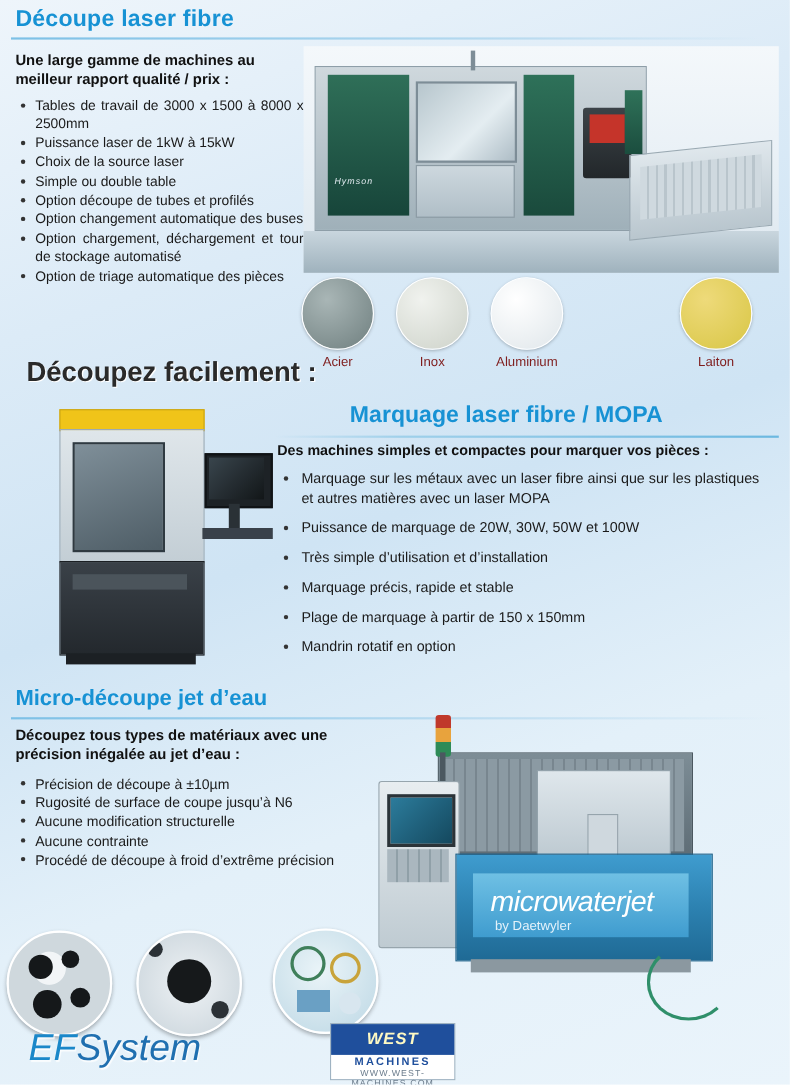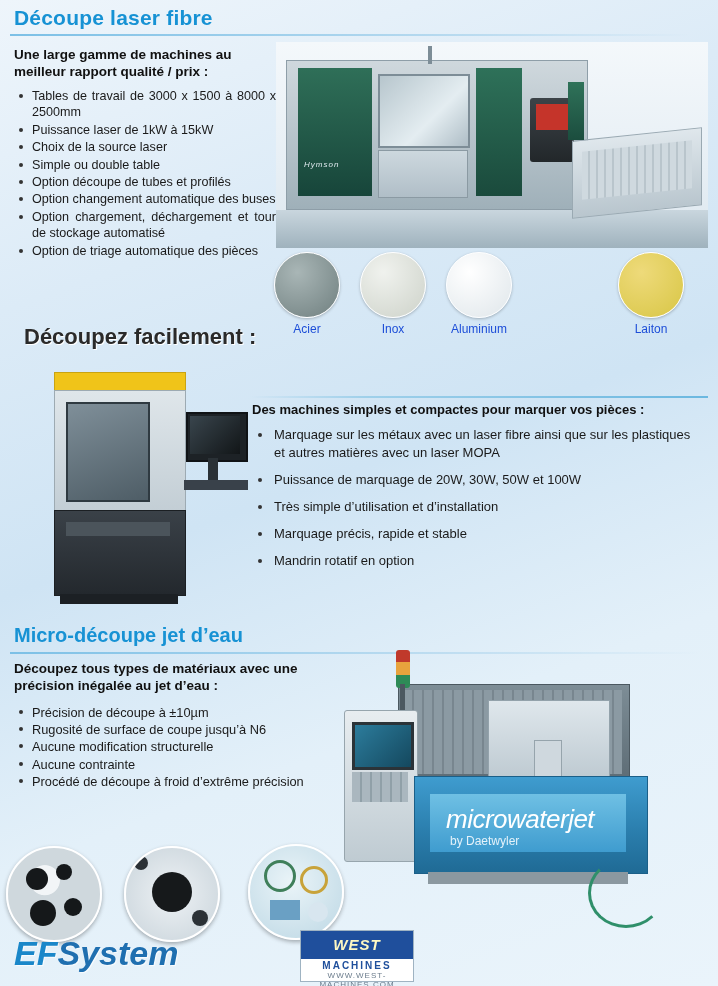--- a/index.html
+++ b/index.html
@@ -152,21 +152,21 @@
     font-size: 8px;
     letter-spacing: 1px;
     font-style: italic;
   }
 
   
   #sec1-sub {
     position: absolute;
     left: 24px;
     top: 324px;
-    font-size: 22px;
+    font-size: 25px;
     font-weight: bold;
     color: #2a2a2a;
     text-shadow: 1px 1px 0 #ffffff;
   }
 
   
   #materials {
     position: absolute;
     left: 272px;
     top: 252px;
@@ -182,21 +182,21 @@
     width: 64px;
     height: 64px;
     border-radius: 50%;
     margin: 0 auto;
     border: 1px solid #ffffff;
     box-shadow: 0 1px 3px rgba(0,0,0,0.25);
   }
   .mat .lbl {
     margin-top: 4px;
     font-size: 12px;
-    color: #1d4ed8;
+    color: #7f1d1d;
   }
 
   
   #sec2-title {
     position: absolute;
     left: 318px;
     top: 366px;
     font-size: 21px;
     font-weight: bold;
     color: #1792d4;
@@ -355,24 +355,24 @@
     overflow: hidden;
   }
   #sample1 { left: 6px; top: 846px; background: radial-gradient(circle at 40% 35%, #f2f5f7 0 18%, #cfd8dd 19% 100%); }
   #sample1 .blk { position: absolute; background: #15181a; border-radius: 50%; }
   #sample2 { left: 124px; top: 846px; background: radial-gradient(circle at 50% 50%, #eef2f5, #c8d3da); }
   #sample3 { left: 248px; top: 844px; background: radial-gradient(circle at 45% 40%, #eaf4f8, #bcd7e4); }
 
   
   #brand-system {
     position: absolute;
-    left: 14px;
+    left: 26px;
     top: 934px;
     font-size: 34px;
-    font-weight: bold;
+    font-weight: normal;
     font-style: italic;
     color: #1f6fb0;
     text-shadow: 1px 1px 1px rgba(255,255,255,0.8);
   }
   #brand-system .grad {
     color: #1a87c9;
   }
   #west-logo {
     position: absolute;
     left: 300px;
@@ -464,28 +464,30 @@
     <div class="mat" style="left:172px; top:0px;">
       <div class="disc" style="background: radial-gradient(circle at 35% 30%, #ffffff, #dfe6ea);"></div>
       <div class="lbl">Aluminium</div>
     </div>
     <div class="mat" style="left:344px; top:0px;">
       <div class="disc" style="background: radial-gradient(circle at 35% 30%, #eeda7a, #d8c645);"></div>
       <div class="lbl">Laiton</div>
     </div>
   </div>
 
+  <div id="sec2-title">Marquage laser fibre / MOPA</div>
   <div id="sec2-rule"></div>
   <div id="sec2-intro">Des machines simples et compactes pour marquer vos pièces :</div>
 
   <ul id="sec2-list">
     <li>Marquage sur les métaux avec un laser fibre ainsi que sur les plastiques et autres matières avec un laser MOPA</li>
     <li>Puissance de marquage de 20W, 30W, 50W et 100W</li>
     <li>Très simple d’utilisation et d’installation</li>
     <li>Marquage précis, rapide et stable</li>
+    <li>Plage de marquage à partir de 150 x 150mm</li>
     <li>Mandrin rotatif en option</li>
   </ul>
 
   <div id="mark-machine">
     <div class="mm" id="mm-top"></div>
     <div class="mm" id="mm-cab"></div>
     <div class="mm" id="mm-door"></div>
     <div class="mm" id="mm-base"></div>
     <div class="mm" id="mm-drawer"></div>
     <div class="mm" id="mm-monitor"></div>

